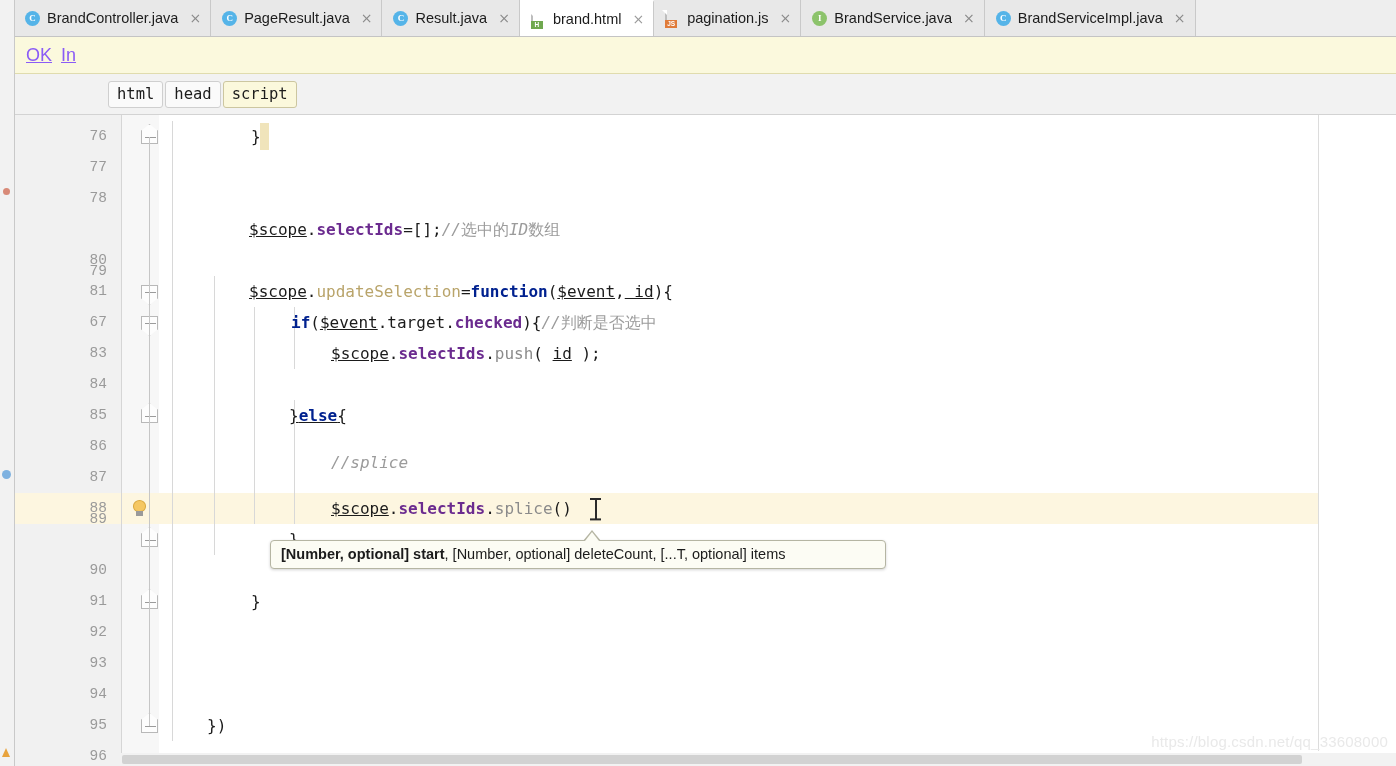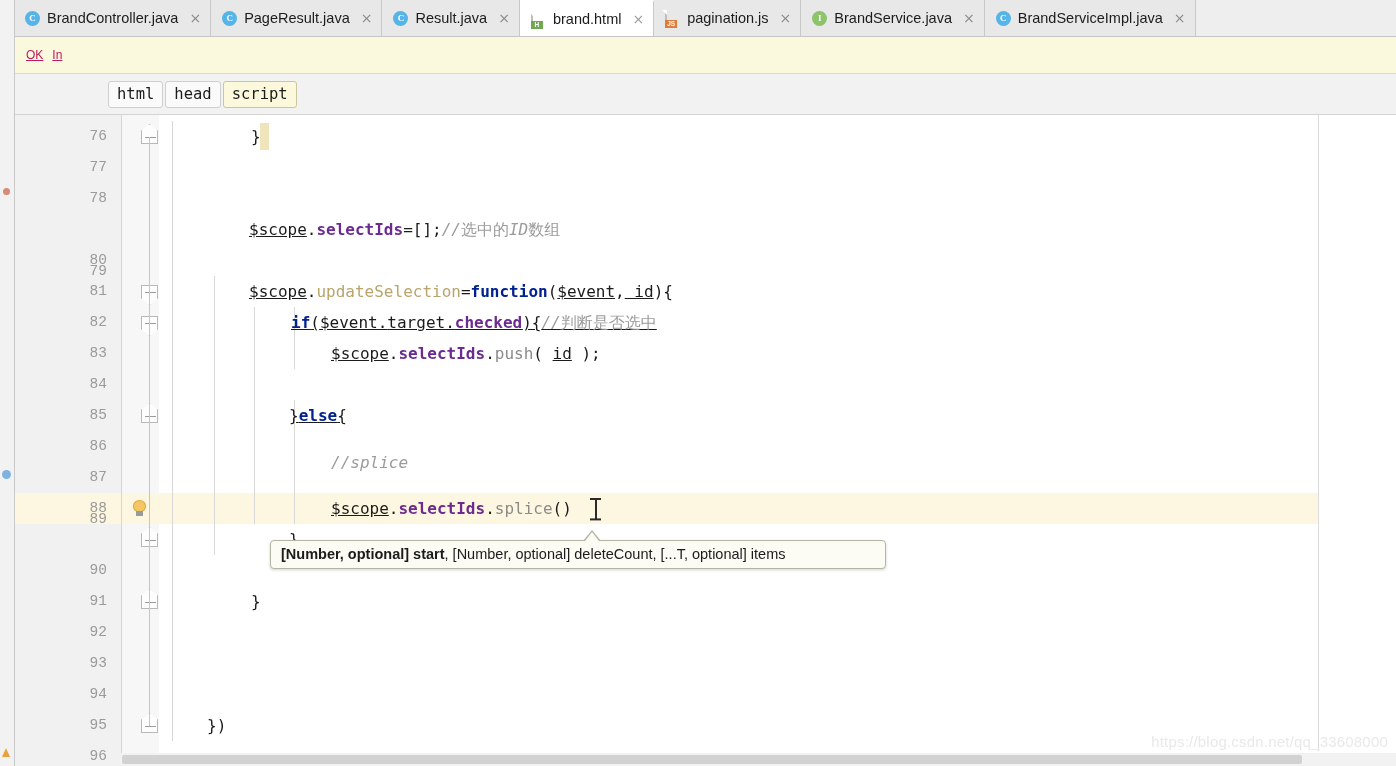--- a/index.html
+++ b/index.html
@@ -83,21 +83,21 @@
   
   .notif{
     position:absolute;left:14px;top:37px;width:1382px;height:37px;
     background:#fbf9dd;border-bottom:1px solid #e0dcae;
     display:flex;align-items:center;box-sizing:border-box;
     padding:0 8px 0 12px;overflow:hidden;
   }
   .notif .msg{font-size:14.5px;color:#1d1d1d;flex:1;white-space:nowrap;}
   .notif .links{display:flex;gap:9px;align-items:center;white-space:nowrap;}
   .notif .links a{
-    color:#be185d;text-decoration:underline;font-size:12px;cursor:pointer;
+    color:#8b5cf6;text-decoration:underline;font-size:18px;cursor:pointer;
   }
 
   
   .crumbbar{
     position:absolute;left:14px;top:74px;width:1382px;height:41px;
     background:#f2f2f2;border-bottom:1px solid #d3d3d3;
     display:flex;align-items:center;box-sizing:border-box;
     padding-left:94px;gap:2px;
   }
   .crumb{
@@ -311,21 +311,21 @@
 
   <div class="editor">
     <div class="gutter" id="gutter">
         <div class="rowhi" style="top: 378px;"></div>
         <div class="lnum" style="top: 12px;">76</div>
         <div class="lnum" style="top: 43px;">77</div>
         <div class="lnum" style="top: 74px;">78</div>
         <div class="lnum" style="top: 105px; margin-top: 42px;">79</div>
         <div class="lnum" style="top: 136px;">80</div>
         <div class="lnum" style="top: 167px;">81</div>
-        <div class="lnum" style="top: 198px;">82</div>
+        <div class="lnum" style="top: 198px;">67</div>
         <div class="lnum" style="top: 229px;">83</div>
         <div class="lnum" style="top: 260px;">84</div>
         <div class="lnum" style="top: 291px;">85</div>
         <div class="lnum" style="top: 322px;">86</div>
         <div class="lnum" style="top: 353px;">87</div>
         <div class="lnum" style="top: 384px;">88</div>
         <div class="lnum" style="top: 395px;">89</div>
         <div class="lnum" style="top: 446px;">90</div>
         <div class="lnum" style="top: 477px;">91</div>
         <div class="lnum" style="top: 508px;">92</div>
@@ -367,21 +367,21 @@
         <div class="rowhi" style="top: 378px;"></div>
         <div class="guide" style="left: 13px; top: 6px; height: 620px;"></div>
         <div class="guide" style="left: 55px; top: 161px; height: 279px;"></div>
         <div class="guide" style="left: 95px; top: 192px; height: 217px;"></div>
         <div class="guide" style="left: 135px; top: 192px; height: 62px;"></div>
         <div class="guide" style="left: 135px; top: 285px; height: 124px;"></div>
         <div class="selhl" style="left: 101px; top: 8px;"></div>
         <div class="cl" style="top: 6px; left: 92px;"><span class="t-plain">}</span></div>
         <div class="cl" style="top: 161px; left: 90px;"><span class="t-scope">$scope</span><span class="t-plain">.</span><span class="t-fn">updateSelection</span><span class="t-plain">=</span><span class="t-kw">function</span><span class="t-plain">(</span><span class="t-id">$event</span><span class="t-plain">,</span><span class="t-id"> id</span><span class="t-plain">){</span></div>
         <div class="cl" style="top: 99px; left: 90px;"><span class="t-scope">$scope</span><span class="t-plain">.</span><span class="t-field">selectIds</span><span class="t-plain">=[];</span><span class="t-cmt">//</span><span class="t-cjk">选中的</span><span class="t-cmt">ID</span><span class="t-cjk">数组</span></div>
-        <div class="cl" style="top: 192px; left: 132px; text-decoration: underline;"><span class="t-kw">if</span><span class="t-plain">(</span><span class="t-id">$event</span><span class="t-plain">.</span><span class="t-plain">target</span><span class="t-plain">.</span><span class="t-field">checked</span><span class="t-plain">){</span><span class="t-cmt">//</span><span class="t-cjk">判断是否选中</span></div>
+        <div class="cl" style="top: 192px; left: 132px;"><span class="t-kw">if</span><span class="t-plain">(</span><span class="t-id">$event</span><span class="t-plain">.</span><span class="t-plain">target</span><span class="t-plain">.</span><span class="t-field">checked</span><span class="t-plain">){</span><span class="t-cmt">//</span><span class="t-cjk">判断是否选中</span></div>
         <div class="cl" style="top: 223px; left: 172px;"><span class="t-scope">$scope</span><span class="t-plain">.</span><span class="t-field">selectIds</span><span class="t-plain">.</span><span class="t-meth">push</span><span class="t-plain">( </span><span class="t-id">id</span><span class="t-plain"> );</span></div>
         <div class="cl" style="top: 285px; left: 130px; text-decoration: underline;"><span class="t-plain">}</span><span class="t-kw">else</span><span class="t-plain">{</span></div>
         <div class="cl" style="top: 332px; left: 172px;"><span class="t-cmt">//splice</span></div>
         <div class="cl" style="top: 378px; left: 172px;"><span class="t-scope">$scope</span><span class="t-plain">.</span><span class="t-field">selectIds</span><span class="t-plain">.</span><span class="t-meth">splice</span><span class="t-plain">()</span></div>
         <div class="cl" style="top: 409px; left: 130px;"><span class="t-plain">}</span></div>
         <div class="cl" style="top: 471px; left: 92px;"><span class="t-plain">}</span></div>
         <div class="cl" style="top: 595px; left: 48px;"><span class="t-plain">})</span></div>
         <div class="caret-i" style="left: 431px; top: 383px;"></div>
       </div>
   </div>

